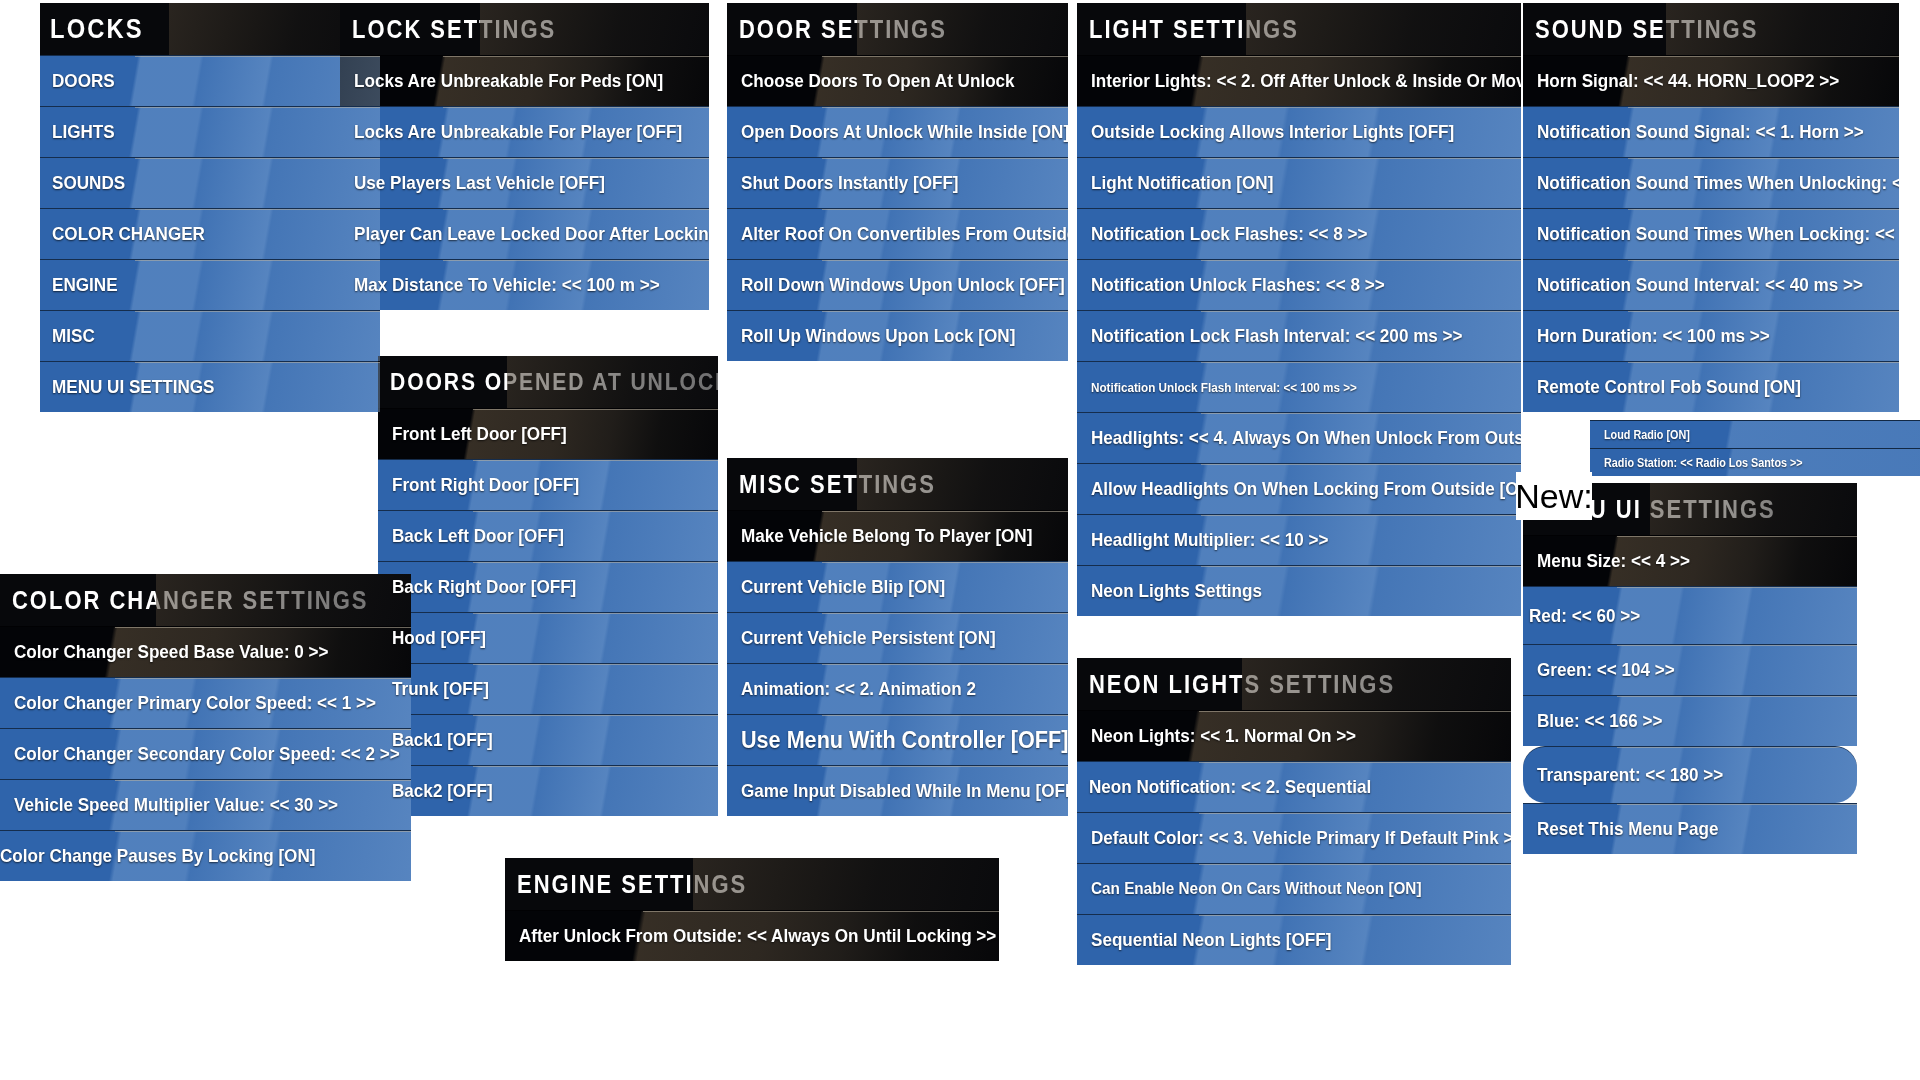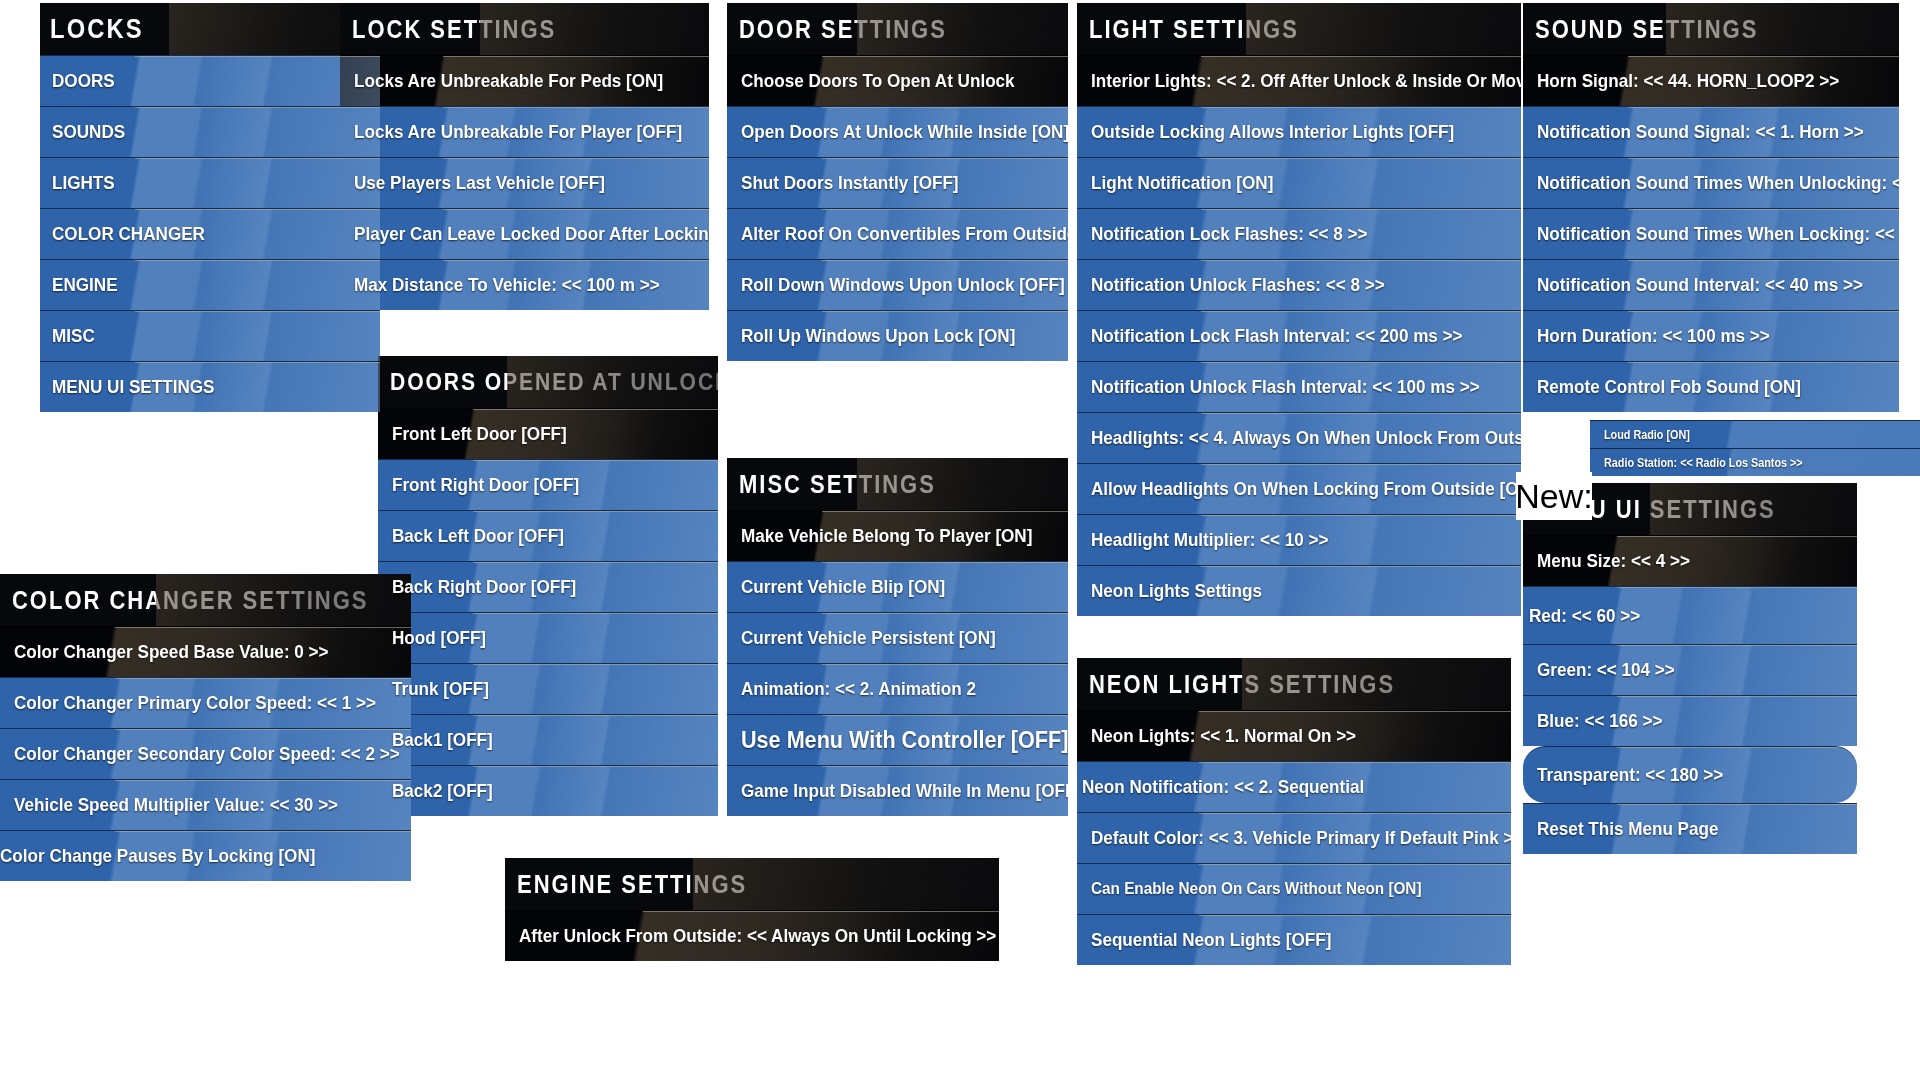--- a/index.html
+++ b/index.html
@@ -173,28 +173,28 @@
 <div class="menu" style="left: 0px; top: 3px; width: 340px; margin-left: 40px;">
       <div class="menu-title" style="height: 52px; font-size: 27px; padding-left: 10px;">
         <span>LOCKS</span>
       </div>
       <div class="row normal" style="height: 51px; font-size: 19px; padding-left: 12px;">
         <div class="hl"></div>
         <span class="txt">DOORS</span>
       </div>
       <div class="row normal" style="height: 51px; font-size: 19px; padding-left: 12px;">
         <div class="hl"></div>
+        <span class="txt">LIGHTS</span>
+      </div>
+      <div class="row normal" style="height: 51px; font-size: 19px; padding-left: 12px;">
+        <div class="hl"></div>
         <span class="txt">SOUNDS</span>
       </div>
       <div class="row normal" style="height: 51px; font-size: 19px; padding-left: 12px;">
         <div class="hl"></div>
-        <span class="txt">LIGHTS</span>
-      </div>
-      <div class="row normal" style="height: 51px; font-size: 19px; padding-left: 12px;">
-        <div class="hl"></div>
         <span class="txt">COLOR CHANGER</span>
       </div>
       <div class="row normal" style="height: 51px; font-size: 19px; padding-left: 12px;">
         <div class="hl"></div>
         <span class="txt">ENGINE</span>
       </div>
       <div class="row normal" style="height: 51px; font-size: 19px; padding-left: 12px;">
         <div class="hl"></div>
         <span class="txt">MISC</span>
       </div>
@@ -278,21 +278,21 @@
         <span class="txt">Notification Lock Flashes:   &lt;&lt; 8 &gt;&gt;</span>
       </div>
       <div class="row normal" style="height: 51px; font-size: 19px; padding-left: 14px;">
         <div class="hl"></div>
         <span class="txt">Notification Unlock Flashes:   &lt;&lt; 8 &gt;&gt;</span>
       </div>
       <div class="row normal" style="height: 51px; font-size: 19px; padding-left: 14px;">
         <div class="hl"></div>
         <span class="txt">Notification Lock Flash Interval:  &lt;&lt; 200 ms &gt;&gt;</span>
       </div>
-      <div class="row normal" style="height: 51px; font-size: 19px; padding-left: 14px;">
+      <div class="row normal" style="height: 51px; font-size: 13px; padding-left: 14px;">
         <div class="hl"></div>
         <span class="txt">Notification Unlock Flash Interval:  &lt;&lt; 100 ms &gt;&gt;</span>
       </div>
       <div class="row normal" style="height: 51px; font-size: 19px; padding-left: 14px;">
         <div class="hl"></div>
         <span class="txt">Headlights: &lt;&lt; 4. Always On When Unlock From Outside &gt;&gt;</span>
       </div>
       <div class="row normal" style="height: 51px; font-size: 19px; padding-left: 14px;">
         <div class="hl"></div>
         <span class="txt">Allow Headlights On When Locking From Outside [OFF]</span>
@@ -431,21 +431,21 @@
       </div>
     </div>
     <div class="menu" style="left: 1077px; top: 658px; width: 434px;">
       <div class="menu-title" style="height: 52px; font-size: 25px; padding-left: 12px;">
         <span>NEON  LIGHTS  SETTINGS</span>
       </div>
       <div class="row selected" style="height: 51px; font-size: 19px; padding-left: 14px;">
         <div class="hl"></div>
         <span class="txt">Neon Lights:  &lt;&lt; 1. Normal On &gt;&gt;</span>
       </div>
-      <div class="row normal" style="height: 51px; font-size: 19px; padding-left: 5px;">
+      <div class="row normal" style="height: 51px; font-size: 19px; padding-left: 12px;">
         <div class="hl"></div>
         <span class="txt">Neon Notification:   &lt;&lt; 2. Sequential</span>
       </div>
       <div class="row normal" style="height: 51px; font-size: 19px; padding-left: 14px;">
         <div class="hl"></div>
         <span class="txt">Default Color:     &lt;&lt; 3. Vehicle Primary If Default Pink &gt;&gt;</span>
       </div>
       <div class="row normal" style="height: 51px; font-size: 17px; padding-left: 14px;">
         <div class="hl"></div>
         <span class="txt">Can Enable Neon On Cars Without Neon [ON]</span>

